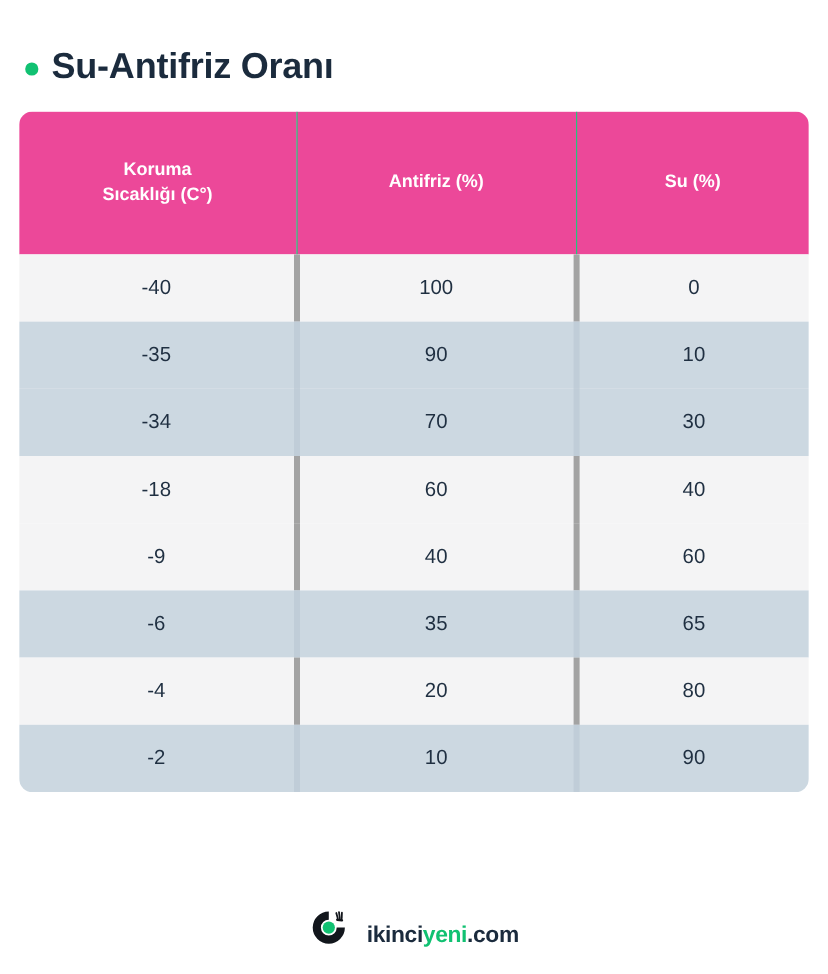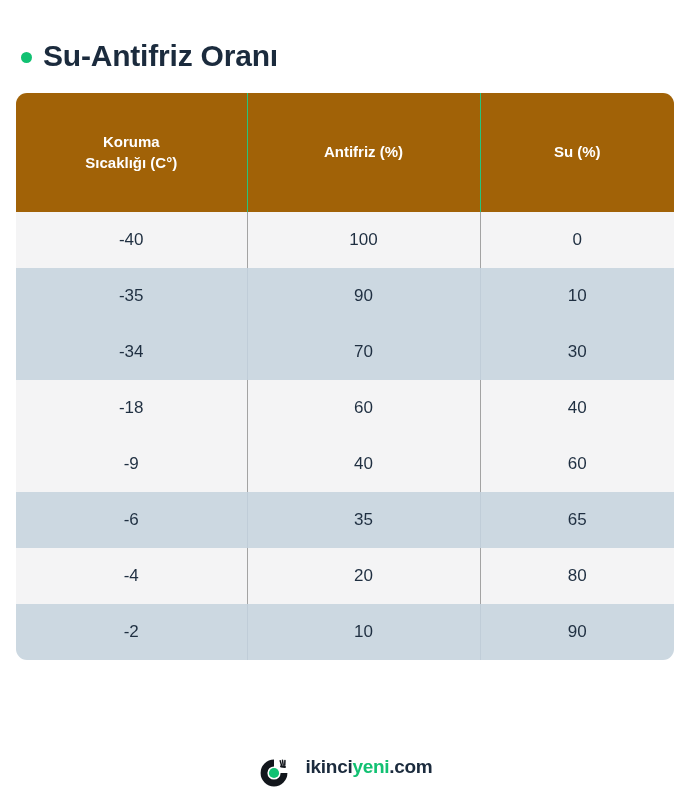--- a/index.html
+++ b/index.html
@@ -53,57 +53,57 @@
   table.data-table {
     width: 658px;
     border-collapse: collapse;
     table-layout: fixed;
   }
   table.data-table col.c1 { width: 231px; }
   table.data-table col.c2 { width: 233px; }
   table.data-table col.c3 { width: 194px; }
 
   thead tr {
-    background: #a16207;
+    background: #ec4899;
   }
   thead th {
     color: #ffffff;
     font-size: 15px;
     font-weight: bold;
     text-align: center;
     vertical-align: middle;
     height: 119px;
     padding: 0 6px;
     line-height: 1.35;
     border-right: 1px solid #27c47d;
   }
   thead th:last-child { border-right: none; }
 
   tbody td {
     font-size: 17px;
     color: #1f2f41;
     text-align: center;
     vertical-align: middle;
     height: 54px;
-    border-right: 1px solid #a3a3a3;
+    border-right: 5px solid #a3a3a3;
   }
   tbody td:last-child { border-right: none; }
 
   tbody tr.odd  { background: #f4f4f5; }
   tbody tr.even { background: #ccd8e1; }
   tbody tr.even td { border-right-color: #c0cdd8; margin-top: 26px; }
 
   
   .footer-logo {
     position: absolute;
     left: 0;
     right: 0;
     top: 757px;
     display: flex;
-    align-items: flex-start;
+    align-items: flex-end;
     justify-content: center;
     gap: 16px;
   }
   .logo-mark {
     position: relative;
     width: 32px;
     height: 32px;
     flex: 0 0 auto;
   }
   .logo-text {

